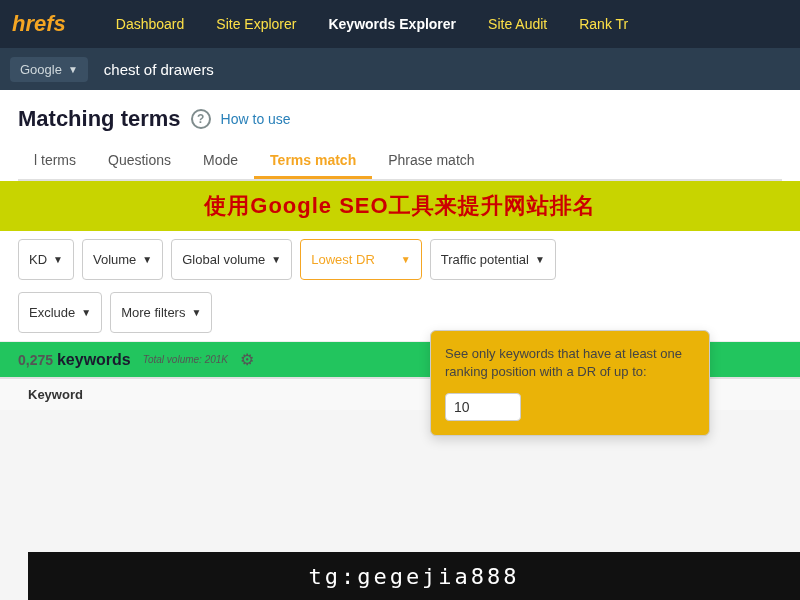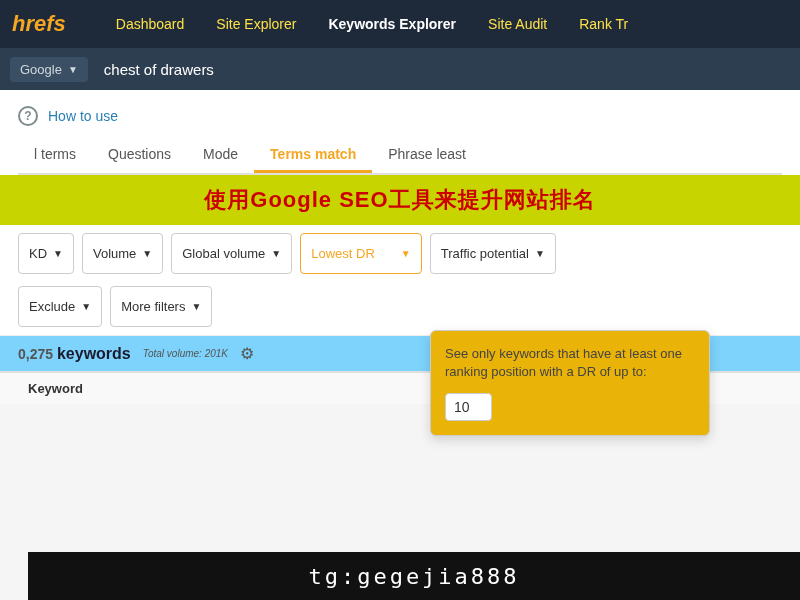--- a/index.html
+++ b/index.html
@@ -164,21 +164,21 @@
       color: #444;
       margin-bottom: 12px;
       line-height: 1.4;
     }
     .dropdown-panel-inputs {
       display: flex;
       align-items: center;
       gap: 8px;
     }
     .dropdown-number-input {
-      width: 47px;
+      width: 76px;
       border: 1px solid #ccc;
       border-radius: 4px;
       padding: 5px 8px;
       font-size: 14px;
       color: #333;
     }
     .dropdown-select {
       border: 1px solid #ccc;
       border-radius: 4px;
       padding: 5px 8px;
@@ -187,21 +187,21 @@
       background: #fff;
       cursor: pointer;
     }
 
     
     .stats-row {
       display: flex;
       align-items: center;
       gap: 12px;
       padding: 10px 0 8px 0;
-      background: #7dd3fc;
+      background: #22c55e;
       border-top: 1px solid #eee;
     }
     .stats-keywords {
       font-size: 16px;
       font-weight: bold;
       color: #1a1a2e;
     }
     .stats-volume {
       font-size: 10px;
       color: #555;
@@ -271,30 +271,31 @@
   <button class="search-engine-btn">
     <span>Google</span>
     <span class="chevron">▼</span>
   </button>
   <span class="search-keyword">chest of drawers</span>
 </div>
 
 <div class="main-content">
 
   <div class="matching-terms-header">
+    <span class="matching-terms-title">Matching terms</span>
     <span class="help-icon">?</span>
     <a class="how-to-use-link">How to use</a>
   </div>
 
   <div class="tabs-row">
     <div class="tab">l terms</div>
     <div class="tab">Questions</div>
     <div class="tab">Mode</div>
     <div class="tab active">Terms match</div>
-    <div class="tab">Phrase least</div>
+    <div class="tab">Phrase match</div>
   </div>
 </div>
 
 <div class="promo-banner">
   <span>使用Google SEO工具来提升网站排名</span>
 </div>
 
 <div style="background:#fff; padding: 8px 18px; display:flex; align-items:center; gap:8px; flex-wrap:wrap;">
   <button class="filter-btn">
     <span>KD</span>

